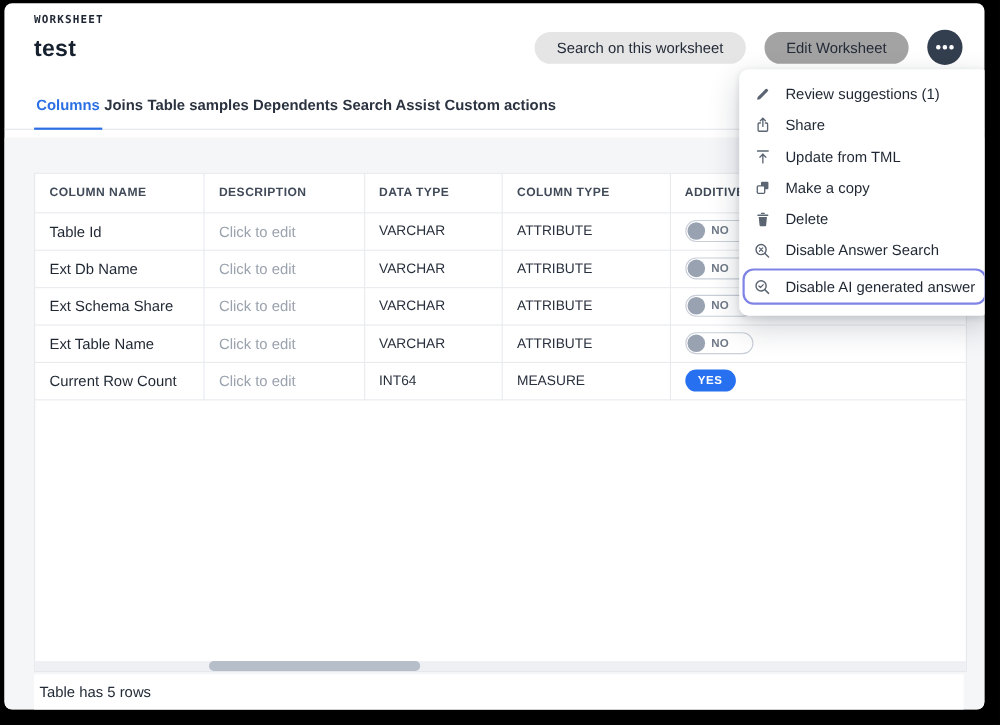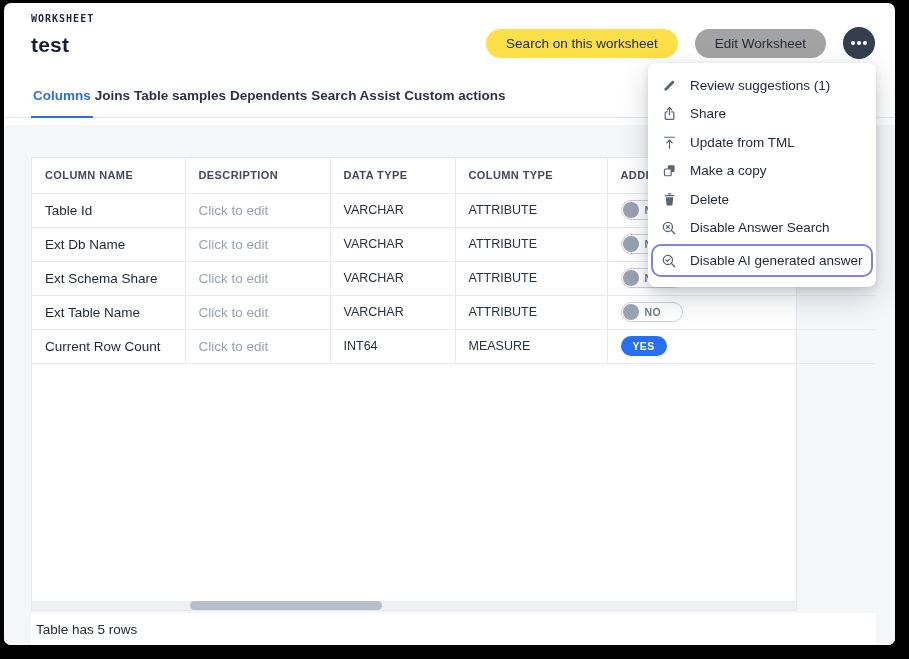--- a/index.html
+++ b/index.html
@@ -15,21 +15,21 @@
   .eyebrow {
     font-family:"DejaVu Sans Mono",monospace; font-size:10px; font-weight:bold;
     letter-spacing:1px; color:#1e2634;
   }
   .title { font-size:21px; font-weight:bold; color:#16202e; margin-top:9px; letter-spacing:.2px; }
   .header-actions { position:absolute; top:24px; right:20px; display:flex; align-items:center; gap:17px; }
   .pill {
     height:29px; border:none; border-radius:15px; padding:0 20px;
     font-family:inherit; font-size:13.5px; color:#232b38; cursor:pointer; white-space:nowrap;
   }
-  .search-pill { background:#fde047; }
+  .search-pill { background:#e5e5e5; }
   .edit-pill { background:#a3a3a3; }
   .more-btn {
     width:32px; height:32px; border-radius:50%; border:none; background:#333e4e;
     cursor:pointer; display:flex; align-items:center; justify-content:center;
   }
   .dots { display:flex; gap:2.5px; }
   .dots i { width:3.5px; height:3.5px; border-radius:50%; background:#fff; display:block; }
 
   
   .tabs {
@@ -39,21 +39,21 @@
   .tab {
     font-size:13.5px; font-weight:bold; color:#2b3340; padding:0 2px 13px;
     cursor:pointer; border-bottom:2px solid transparent; margin-bottom:-1px;
   }
   .tab.active { color:#2b6fe4; border-bottom-color:#2b6fe4; }
 
   
   .content { position:absolute; left:0; right:0; top:122px; bottom:0; background:#f5f6f8; }
 
   .table-card {
-    position:absolute; left:27px; top:32px; width:766px; height:454px;
+    position:absolute; left:27px; top:32px; width:848px; height:454px;
     background:#fff; border:1px solid #e5e8ec;
   }
   table { border-collapse:collapse; width:100%; table-layout:fixed; }
   th {
     height:35px; text-align:left; padding:0 8px 0 13px;
     font-size:11px; font-weight:bold; letter-spacing:.4px; color:#404a58;
     border-right:1px solid #e8eaee; border-bottom:1px solid #e8eaee; white-space:nowrap; overflow:hidden;
   }
   th:last-child, td:last-child { border-right:none; }
   td {
@@ -83,21 +83,21 @@
     background:#b6bec9; border-radius:5px; cursor:grab;
   }
 
   .table-footer {
     position:absolute; left:27px; top:488px; width:845px; height:33px;
     background:#fff; font-size:13.5px; color:#232b36; display:flex; align-items:center; padding-left:5px;
   }
 
   
   .menu {
-    position:absolute; left:644px; top:60px; width:228px;
+    position:absolute; left:668px; top:60px; width:228px;
     background:#fff; border-radius:8px; padding:8px 0;
     box-shadow:0 2px 6px rgba(20,30,50,.12), 0 10px 28px rgba(20,30,50,.20);
   }
   .menu-item {
     display:flex; align-items:center; gap:13px; height:28.5px; padding:0 13px;
     font-size:13.5px; color:#1f2733; cursor:pointer; white-space:nowrap;
   }
   .menu-item .micon { width:16px; height:16px; flex:0 0 16px; display:flex; align-items:center; justify-content:center; }
   .menu-item.highlighted {
     border:2px solid #7e83e6; border-radius:10px; margin:2px 3px; height:33px; padding:0 8px;

